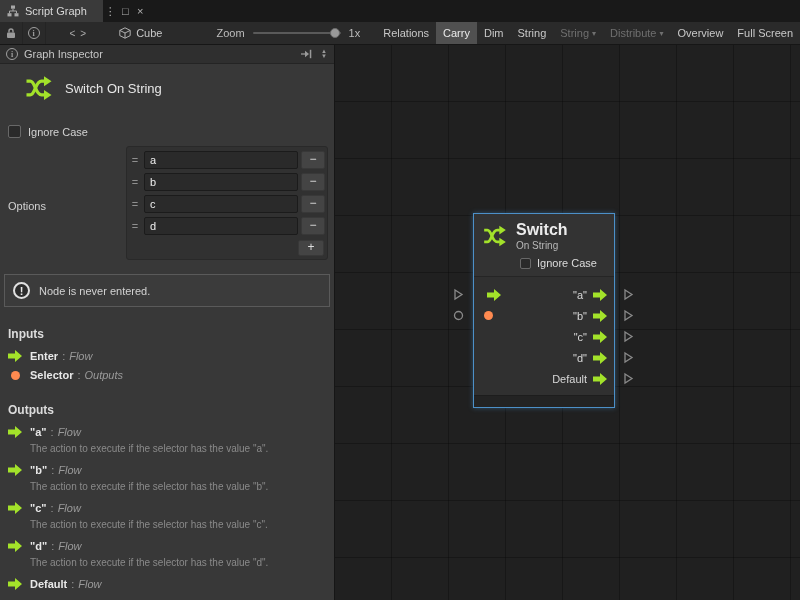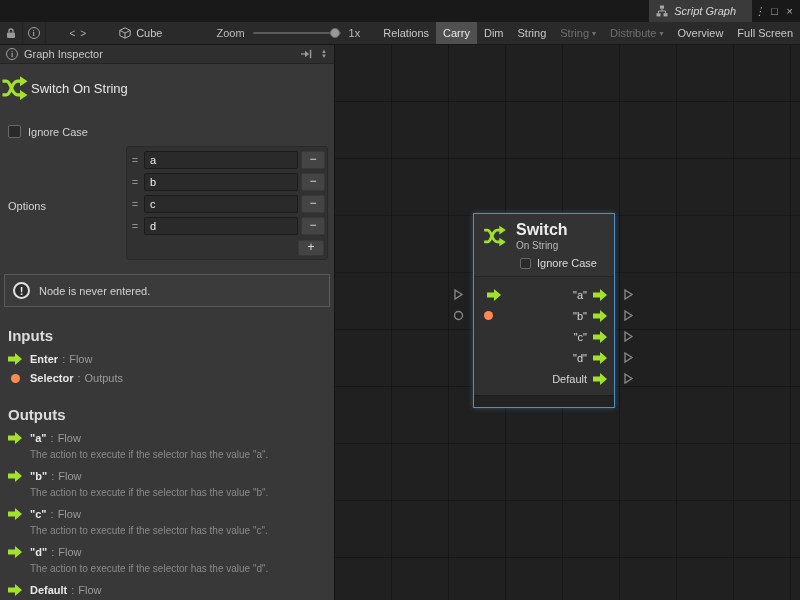--- a/index.html
+++ b/index.html
@@ -1,21 +1,21 @@
 <!DOCTYPE html>
 <html><head>
 <meta charset="utf-8">
 <style>
   * { box-sizing: border-box; margin:0; padding:0; }
   html,body { width:800px; height:600px; }
   body { font-family:"Liberation Sans", sans-serif; font-size:11px; background:#202020; color:#d2d2d2; overflow:hidden; }
   .window { width:800px; height:600px; display:flex; flex-direction:column; }
 
   
-  .titlebar { flex:0 0 22px; background:#191919; display:flex; justify-content:flex-end; align-items:stretch;font-style:italic; }
+  .titlebar { flex:0 0 22px; background:#191919; display:flex; justify-content:flex-start; align-items:stretch; }
   .tab { display:flex; align-items:center; gap:6px; background:#3a3a3a; padding:0 16px 0 7px; color:#d8d8d8; }
   .tab svg { width:12px; height:12px; }
   .win-controls { display:flex; align-items:center; padding-right:3px; color:#b5b5b5; }
   .win-controls span { width:15px; text-align:center; font-size:11px; cursor:default; }
 
   
   .toolbar { flex:0 0 22px; background:#2a2a2a; border-bottom:1px solid #161616; display:flex; align-items:center; color:#c8c8c8; }
   .tb-icon-btn { width:24px; height:22px; display:flex; align-items:center; justify-content:center; border-right:1px solid #242424; }
   .tb-icon-btn svg { width:12px; height:12px; }
   .info-circle { width:12px; height:12px; border:1px solid #a0a0a0; border-radius:50%; color:#a0a0a0;
@@ -37,47 +37,47 @@
 
   
   .main { flex:1; display:flex; min-height:0; }
 
   
   .inspector { flex:0 0 335px; background:#383838; border-right:1px solid #161616; display:flex; flex-direction:column; overflow:hidden; }
   .insp-header { flex:0 0 19px; background:#2f2f2f; border-bottom:1px solid #242424; display:flex; align-items:center; gap:6px; padding:0 4px 0 6px; color:#c6c6c6; }
   .insp-header .spacer { flex:1; }
   .insp-header svg { width:12px; height:10px; }
   .scroll-arrows { display:flex; flex-direction:column; align-items:center; line-height:5px; font-size:6px; color:#9a9a9a; padding:0 3px; }
-  .title-block { display:flex; align-items:center; gap:1px; padding:9px 0; }
+  .title-block { display:flex; align-items:center; gap:11px; padding:9px 24px; }
   .title-block svg { width:30px; height:30px; }
   .insp-title { font-size:13px; color:#e6e6e6; }
   .divider { height:1px; background:#2c2c2c; }
   .ignore-row { display:flex; align-items:center; gap:7px; margin:13px 8px 4px; }
   .checkbox { width:13px; height:13px; background:#2a2a2a; border:1px solid #686868; border-radius:2px; }
   .checkbox.small { width:11px; height:11px; }
   .options-block { display:flex; align-items:center; margin:4px 12px 0 8px; }
   .options-label { flex:0 0 118px; padding-top:5px; color:#d2d2d2; }
   .options-list { flex:1; background:#313131; border:1px solid #292929; border-radius:3px; padding:2px 2px 1px; }
   .opt-row { display:flex; align-items:center; gap:3px; height:22px; }
   .opt-handle { width:12px; text-align:center; color:#8f8f8f; font-size:11px; cursor:grab; }
   .opt-field { flex:1; height:18px; background:#2a2a2a; border:1px solid #1b1b1b; border-radius:2px; color:#ededed;
     font-family:"Liberation Sans", sans-serif; font-size:11px; padding:0 5px; outline:none; }
   .mini-btn { width:24px; height:18px; background:#444444; border:1px solid #383838; border-radius:2px; color:#dddddd;
     font-size:12px; line-height:15px; text-align:center; cursor:default; }
   .plus-row { display:flex; justify-content:flex-end; padding:3px 1px 2px; }
   .plus-btn { width:26px; height:16px; line-height:13px; }
   .warning-box { margin:14px 4px 0; border:1px solid #5a5a5a; background:#3b3b3b; display:flex; align-items:center; gap:9px; padding:7px 8px; }
   .warn-icon { flex:0 0 17px; width:17px; height:17px; border-radius:50%; border:2px solid #e0e0e0; background:#2c2c2c; color:#e8e8e8;
     font-weight:bold; font-size:11px; display:flex; align-items:center; justify-content:center; }
-  .section-header { font-size:15px; font-weight:bold; color:#dcdcdc; padding:8px 8px 6px; }
+  .section-header { font-size:12px; font-weight:bold; color:#dcdcdc; padding:8px 8px 6px; }
   .pi-row { display:flex; align-items:center; padding:3px 8px 4px; }
   .pi-row .arrow { width:14px; height:12px; flex:none; }
   .pi-name { font-weight:bold; color:#e8e8e8; margin-left:8px; }
   .pi-sep { color:#9a9a9a; margin:0 4px; }
-  .pi-type { color:#9a9a9a; }
+  .pi-type { color:#9a9a9a;font-style:italic; }
   .pi-desc { font-size:10px; color:#8a8a8a; padding:0 8px 6px 30px; line-height:1.3; }
   .dot { width:9px; height:9px; border-radius:50%; background:#FF8A50; flex:none; margin:0 2px 0 3px; }
 
   
   .canvas { position:relative; flex:1; background-color:#202020;
     background-image: linear-gradient(to right, rgba(0,0,0,0.28) 1px, transparent 1px),
                       linear-gradient(to bottom, rgba(0,0,0,0.28) 1px, transparent 1px);
     background-size:57px 57px; background-position:56px 56px; }
 
   

